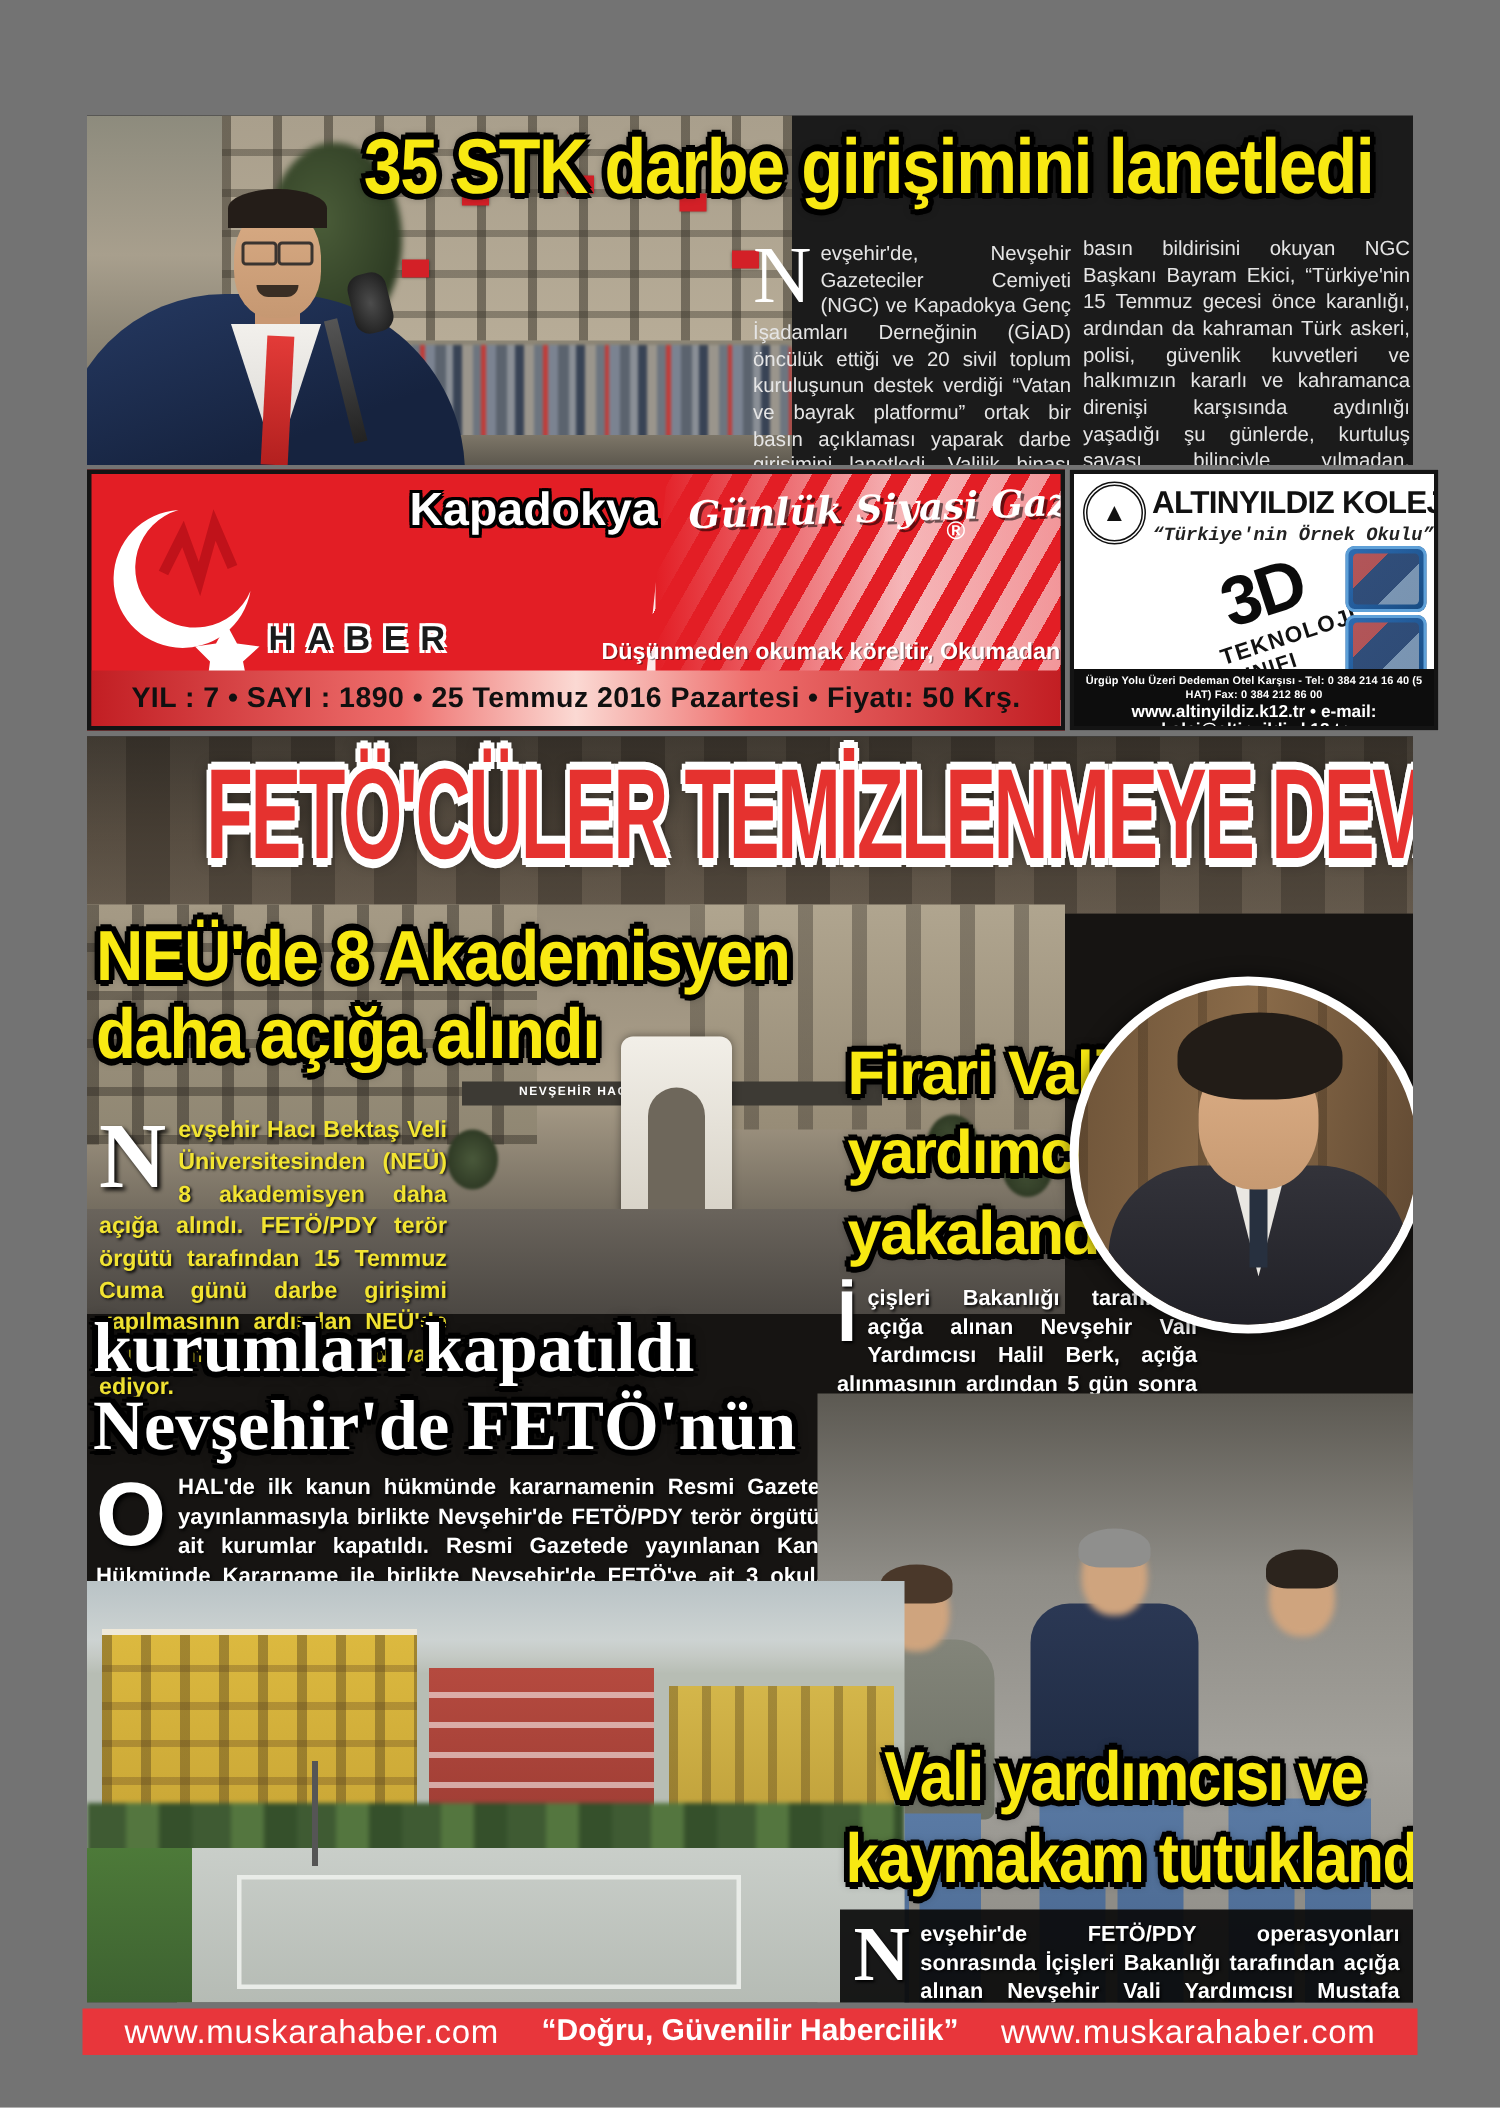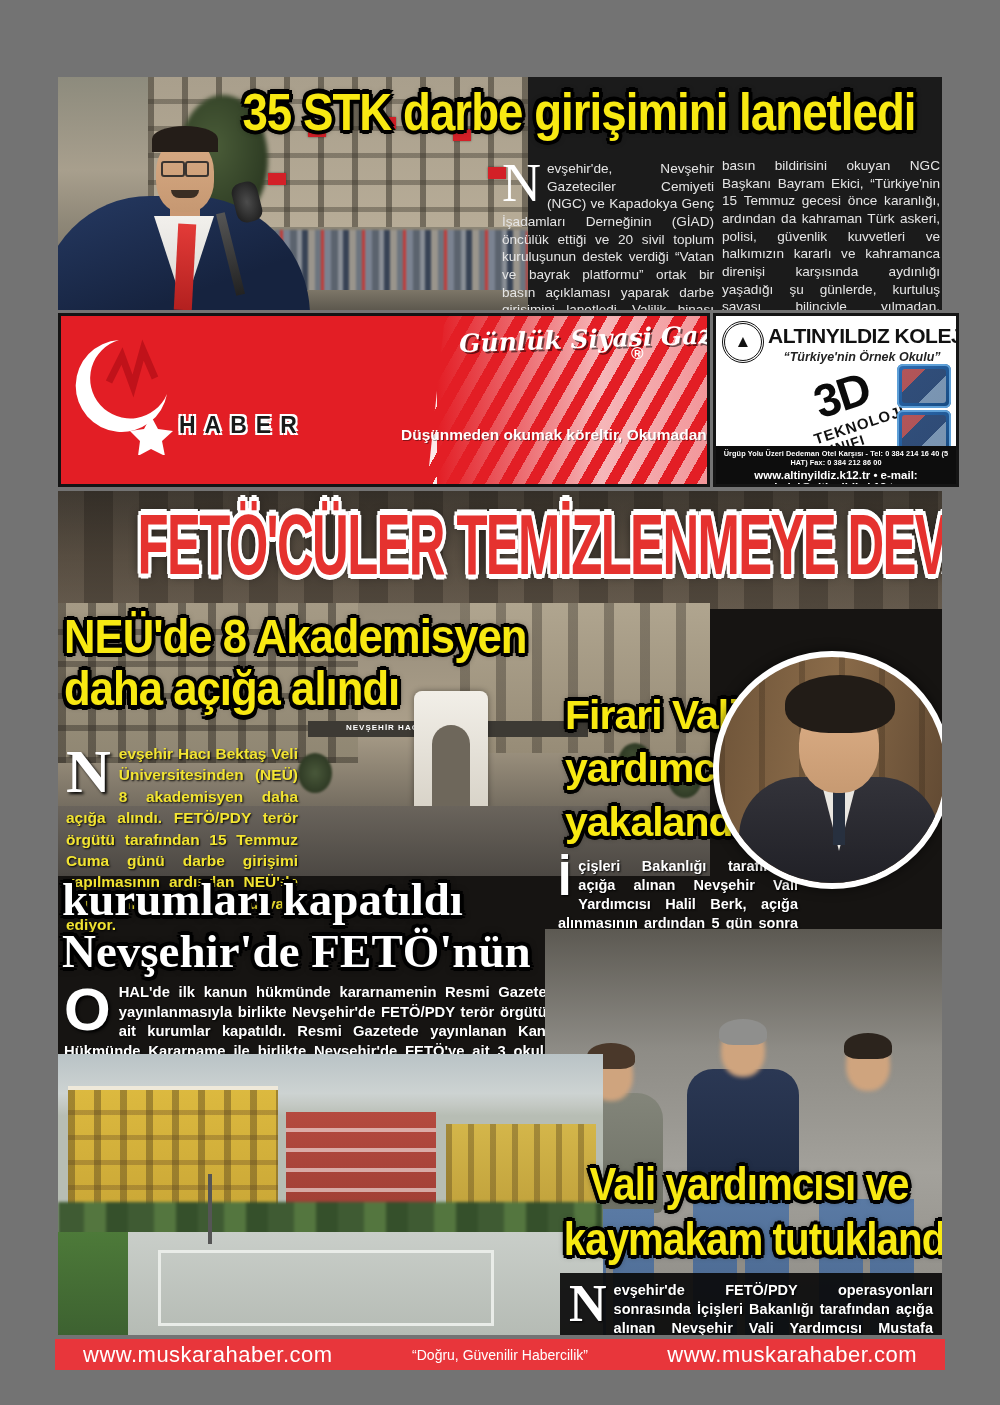--- a/index.html
+++ b/index.html
@@ -71,21 +71,21 @@
   .dateline { position:absolute; left:0; bottom:0; width:100%; height:37px;
     background:linear-gradient(90deg,#c21e23 0%,#ee6f6d 32%,#fbd9d3 50%,#ee6f6d 68%,#c21e23 100%);
     display:flex; align-items:center; justify-content:center;
     font-size:19px; font-weight:800; color:#101010; letter-spacing:.3px; }
 
   
   .ad { position:absolute; left:713px; top:313px; width:246px; height:174px; background:#fff; border:3px solid #141414; overflow:hidden; }
   .ad-logo { position:absolute; left:6px; top:5px; width:42px; height:42px; border:3px double #111; border-radius:50%;
     display:flex; align-items:center; justify-content:center; font-size:17px; color:#111; }
   .ad-title { position:absolute; left:52px; top:8px; width:190px; font-size:21px; font-weight:900; color:#111; letter-spacing:-.5px; white-space:nowrap; }
-  .ad-tagline { position:absolute; left:48px; top:34px; width:196px; text-align:center; font-family:Liberation Sans, sans-serif; font-style:italic; font-weight:700; font-size:12.5px; color:#222; }
+  .ad-tagline { position:absolute; left:48px; top:34px; width:196px; text-align:center; font-family:Liberation Mono, monospace; font-style:italic; font-weight:700; font-size:12.5px; color:#222; }
   .ad-promo { position:absolute; left:2px; top:62px; width:92px; text-align:center; font-size:13.5px; font-weight:700; color:#111; line-height:1.55; }
   .ad-3d { position:absolute; left:98px; top:52px; font-size:46px; font-weight:900; color:#0b0b0b; transform:rotate(-18deg); letter-spacing:-2px; }
   .ad-f1 { position:absolute; left:96px; top:100px; font-size:15px; font-weight:800; color:#111; transform:rotate(-18deg); letter-spacing:1px; }
   .ad-f2 { position:absolute; left:104px; top:122px; font-size:14px; font-weight:800; color:#111; transform:rotate(-18deg); letter-spacing:1px; }
   .ad-thumb { position:absolute; width:54px; height:44px; border-radius:6px; background:linear-gradient(135deg,#2e6db4,#174a80); box-shadow:0 0 0 2px #5ea0d8 inset; }
   .ad-thumb .inner { position:absolute; inset:5px; border-radius:3px; background:linear-gradient(135deg,#c9524a 0 30%,#324a72 30% 65%,#8aa0b8 65%); opacity:.85; }
   .ad-contact { position:absolute; left:0; bottom:0; width:100%; height:38px; background:#0d0d0d; color:#fff; text-align:center; padding-top:3px; }
   .ad-c1 { font-size:7.3px; font-weight:700; letter-spacing:.1px; }
   .ad-c2 { font-size:11.5px; font-weight:800; margin-top:2px; }
 
@@ -180,21 +180,21 @@
   .sch-pole { position:absolute; left:150px; top:120px; width:4px; height:70px; background:#555; }
   
   .tut-headline { position:absolute; left:498px; top:666px; width:386px; text-align:center; font-size:42px; font-weight:900; letter-spacing:-1px; color:#f8e912; line-height:1.18; white-space:nowrap; transform:scale(.96,1.1); transform-origin:center top; }
   .tut-body { position:absolute; left:502px; top:782px; width:382px; background:rgba(10,10,10,.92); padding:8px 9px 9px 9px; font-size:14.5px; font-weight:700; color:#fff; line-height:1.3; text-align:justify; text-shadow:1px 1px 2px #000; }
   .dropcap-n2 { float:left; font-size:52px; line-height:.82; font-weight:700; color:#fff; margin:2px 7px 0 0; font-family:"Liberation Serif",serif; }
 
   
   .footer { position:absolute; left:55px; top:1339px; width:890px; height:31px; background:#e8363b;
     display:flex; align-items:center; justify-content:space-between; padding:0 28px; }
   .footer .url { font-size:22px; font-weight:400; color:#fff; letter-spacing:.5px; }
-  .footer .slogan { font-size:14px; font-weight:400; color:#fff; }
+  .footer .slogan { font-size:20px; font-weight:700; color:#fff; }
 </style>
 </head>
 <body>
 
 <div class="page">
 
   <section class="top-block">
     <div class="top-photo">
       <div class="facade"></div>
       <div class="tree-l"></div>
@@ -224,24 +224,26 @@
   <section class="masthead">
     <div class="stripes"></div>
     <div class="stripes-fade"></div>
     <div class="crescent-wrap">
       <svg width="130" height="125" viewBox="0 0 130 125">
         <path d="M100 64 A46 46 0 1 1 52 10 A40 40 0 1 0 100 64 Z" fill="#fff"></path>
         <path d="M84 86 l7 13 15 2 -11 10 3 15 -14 -7 -13 7 2 -15 -10 -10 14 -2 z" fill="#fff"></path>
         <polyline points="42,52 55,26 66,56 76,20 88,48" stroke="#c0121a" stroke-width="7" fill="none"></polyline>
       </svg>
     </div>
+    <div class="m-region o-black-sm">Kapadokya</div>
     <div class="m-script">Günlük Siyasi Gazete</div>
     <div class="m-reg">®</div>
     <div class="m-sub">HABER</div>
     <div class="m-slogan">Düşünmeden okumak köreltir, Okumadan düşünmek yanıltır...</div>
+    <div class="dateline">YIL : 7  •  SAYI :  1890  •  25 Temmuz 2016 Pazartesi  •  Fiyatı: 50 Krş.</div>
   </section>
 
   <section class="ad">
     <div class="ad-logo">▲</div>
     <div class="ad-title">ALTINYILDIZ KOLEJİ</div>
     <div class="ad-tagline">“Türkiye'nin Örnek Okulu”</div>
     <div class="ad-3d">3D</div>
     <div class="ad-f1">TEKNOLOJİ</div>
     <div class="ad-f2">SINIFI</div>
     <div class="ad-thumb" style="right:5px; top:48px;">

